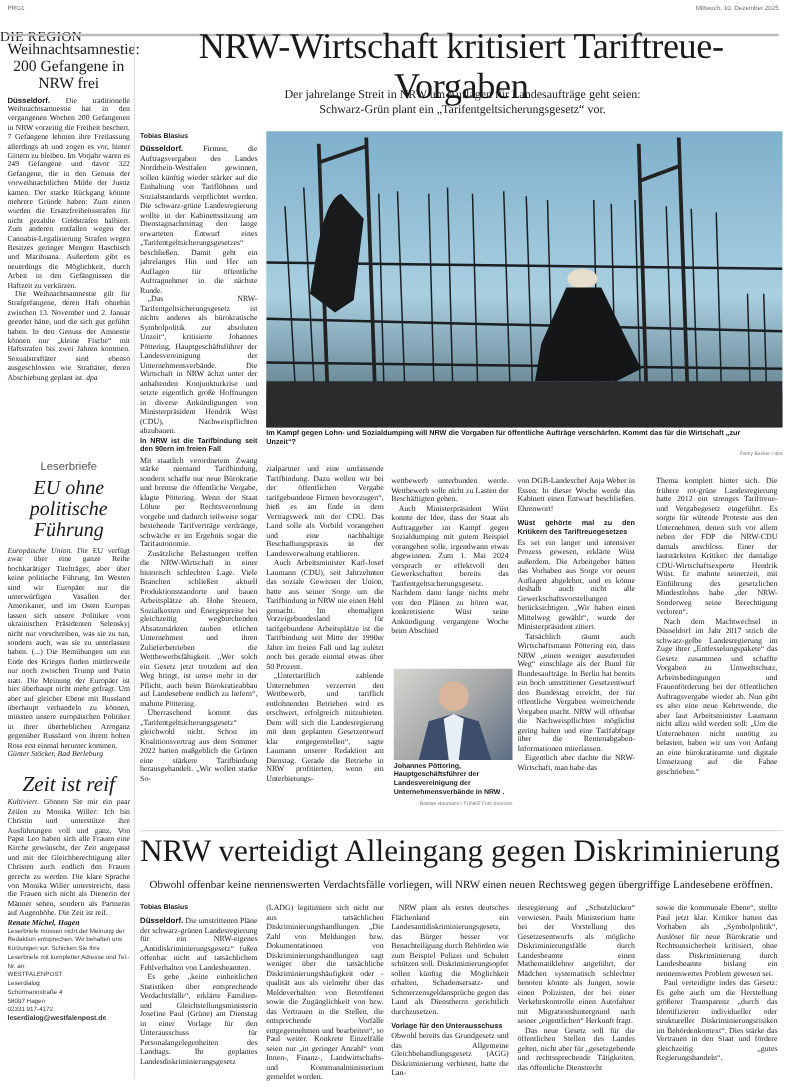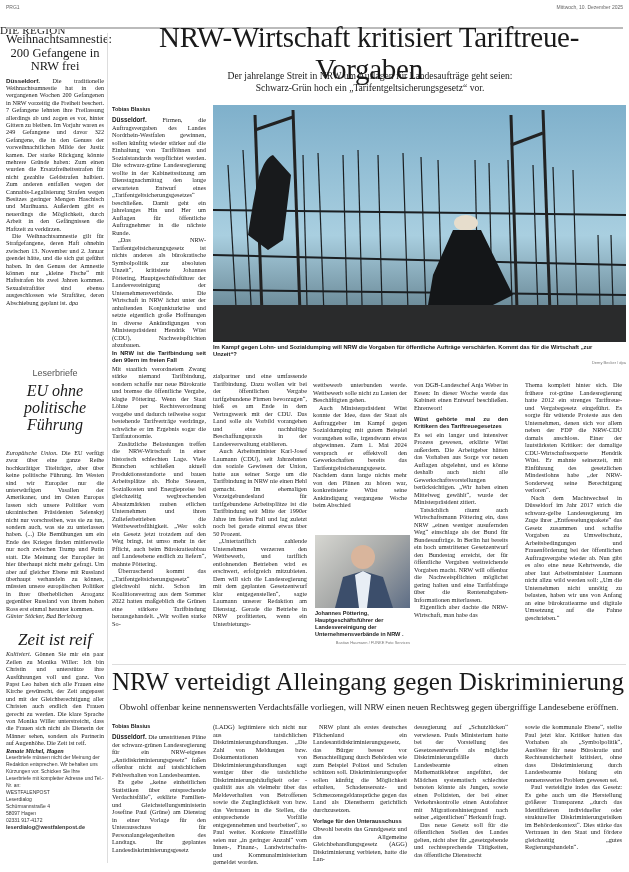--- a/index.html
+++ b/index.html
@@ -37,21 +37,21 @@
 <div class="col" style="left:6px;top:33px;width:98px">
   <h2 style="font-weight:normal;font-size:12.5px;line-height:13.5px;text-align:center;margin-bottom:3px">Weihnachtsamnestie: 200 Gefangene in NRW frei</h2>
   <div class="body" style="font-size:6.2px;line-height:7.4px">
     <p class="noi"><span class="sans-b">Düsseldorf.</span> <span>Die traditionelle Weihnachtsamnestie hat in den vergangenen Wochen 200 Gefangenen in NRW vorzeitig die Freiheit beschert. 7 Gefangene lehnten ihre Freilassung allerdings ab und zogen es vor, hinter Gittern zu bleiben. Im Vorjahr waren es 249 Gefangene und davor 322 Gefangene, die in den Genuss der vorweihnachtlichen Milde der Justiz kamen. Der starke Rückgang könnte mehrere Gründe haben: Zum einen wurden die Ersatzfreiheitsstrafen für nicht gezahlte Geldstrafen halbiert. Zum anderen entfallen wegen der Cannabis-Legalisierung Strafen wegen Besitzes geringer Mengen Haschisch und Marihuana. Außerdem gibt es neuerdings die Möglichkeit, durch Arbeit in den Gefängnissen die Haftzeit zu verkürzen.</span></p>
     <p><span>Die Weihnachtsamnestie gilt für Strafgefangene, deren Haft ohnehin zwischen 13. November und 2. Januar geendet hätte, und die sich gut geführt haben. In den Genuss der Amnestie können nur „kleine Fische“ mit Haftstrafen bis zwei Jahren kommen. Sexualstraftäter sind ebenso ausgeschlossen wie Straftäter, deren Abschiebung geplant ist.</span> <span class="it">dpa</span></p>
   </div>
 </div>
 
 <div class="col" style="left:6px;top:368px;width:98px">
   <div class="lb-head">Leserbriefe</div>
-  <div class="lb-title" style="margin:4px 0 16px">EU ohne politische Führung</div>
+  <div class="lb-title" style="margin:4px 0 4px">EU ohne politische Führung</div>
   <div class="body" style="font-size:6.2px;line-height:7.4px">
     <p class="noi"><span class="it">Europäische Union.</span> <span>Die EU verfügt zwar über eine ganze Reihe hochkarätiger Titelträger, aber über keine politische Führung. Im Westen sind wir Europäer nur die unterwürfigen Vasallen der Amerikaner, und im Osten Europas lassen sich unsere Politiker vom ukrainischen Präsidenten Selenskyj nicht nur vorschreiben, was sie zu tun, sondern auch, was sie zu unterlassen haben. (...) Die Bemühungen um ein Ende des Krieges finden mittlerweile nur noch zwischen Trump und Putin statt. Die Meinung der Europäer ist hier überhaupt nicht mehr gefragt. Um aber auf gleicher Ebene mit Russland überhaupt verhandeln zu können, müssten unsere europäischen Politiker in ihrer überheblichen Arroganz gegenüber Russland von ihrem hohen Ross erst einmal herunter kommen.</span></p>
     <p class="noi it">Günter Stöcker, Bad Berleburg</p>
   </div>
   <div class="lb-title" style="margin:12px 0 2px;font-size:17px">Zeit ist reif</div>
   <div class="body" style="font-size:6.2px;line-height:7.4px">
     <p class="noi"><span class="it">Kultiviert.</span> <span>Gönnen Sie mir ein paar Zeilen zu Monika Willer: Ich bin Christin und unterstütze ihre Ausführungen voll und ganz. Von Papst Leo haben sich alle Frauen eine Kirche gewünscht, der Zeit angepasst und mit der Gleichberechtigung aller Christen auch endlich den Frauen gerecht zu werden. Die klare Sprache von Monika Willer unterstreicht, dass die Frauen sich nicht als Dienerin der Männer sehen, sondern als Partnerin auf Augenhöhe. Die Zeit ist reif.</span></p>
     <p class="noi it" style="font-weight:bold">Renate Michel, Hagen</p>
   </div>
   <div style="font-family:'Liberation Sans',sans-serif;font-size:5px;line-height:7px;color:#333">
@@ -63,21 +63,21 @@
     <div>02331 917-4172</div>
     <div style="font-weight:bold;font-size:5.5px">leserdialog@westfalenpost.de</div>
   </div>
 </div>
 
 <div class="abs" style="left:107px;top:33px;width:1px;height:830px;background:#ddd"></div>
 
 <h1 class="abs main" style="left:112px;top:21px;width:514px;text-align:center">NRW-Wirtschaft kritisiert Tariftreue-Vorgaben</h1>
 <div class="abs teaser" style="left:150px;top:70px;width:440px">
   <div>Der jahrelange Streit in NRW um Auflagen für Landesaufträge geht seien:</div>
-  <div>Schwarz-Grün hoch ein „Tarifentgeltsicherungsgesetz“ vor.</div>
+  <div>Schwarz-Grün plant ein „Tarifentgeltsicherungsgesetz“ vor.</div>
 </div>
 
 <div class="abs author" style="left:112px;top:106px">Tobias Blasius</div>
 
 <div class="abs body" style="left:112px;top:116px;width:94px">
   <p class="noi"><span class="sans-b">Düsseldorf.</span> <span>Firmen, die Auftragsvergaben des Landes Nordrhein-Westfalen gewinnen, sollen künftig wieder stärker auf die Einhaltung von Tariflöhnen und Sozialstandards verpflichtet werden. Die schwarz-grüne Landesregierung wollte in der Kabinettssitzung am Dienstagnachmittag den lange erwarteten Entwurf eines „Tarifentgeltsicherungsgesetzes“ beschließen. Damit geht ein jahrelanges Hin und Her um Auflagen für öffentliche Auftragnehmer in die nächste Runde.</span></p>
   <p>„Das NRW-Tarifentgeltsicherungsgesetz ist nichts anderes als bürokratische Symbolpolitik zur absoluten Unzeit“, kritisierte Johannes Pöttering, Hauptgeschäftsführer der Landesvereinigung der Unternehmensverbände. Die Wirtschaft in NRW ächzt unter der anhaltenden Konjunkturkrise und setzte eigentlich große Hoffnungen in diverse Ankündigungen von Ministerpräsident Hendrik Wüst (CDU), Nachweispflichten abzubauen.</p>
 </div>
 
 <div class="abs photo" style="left:213px;top:105px;width:413px;height:237px;overflow:hidden">

